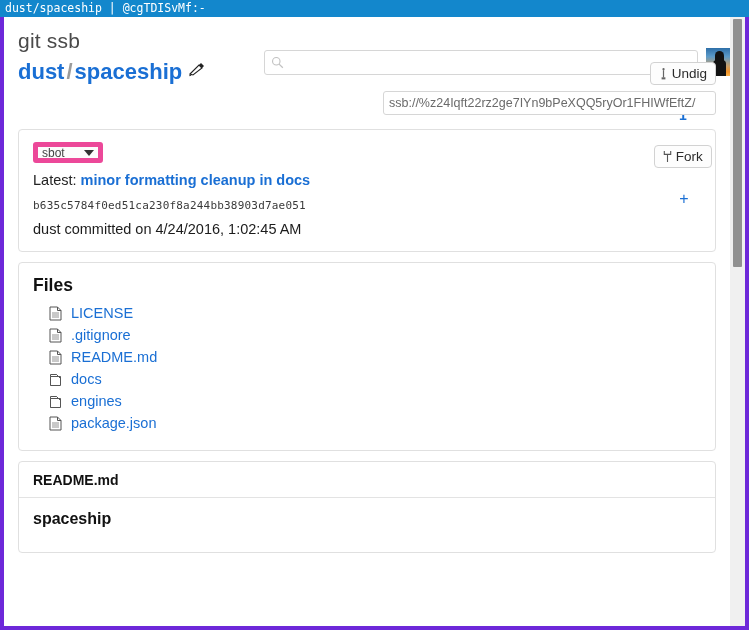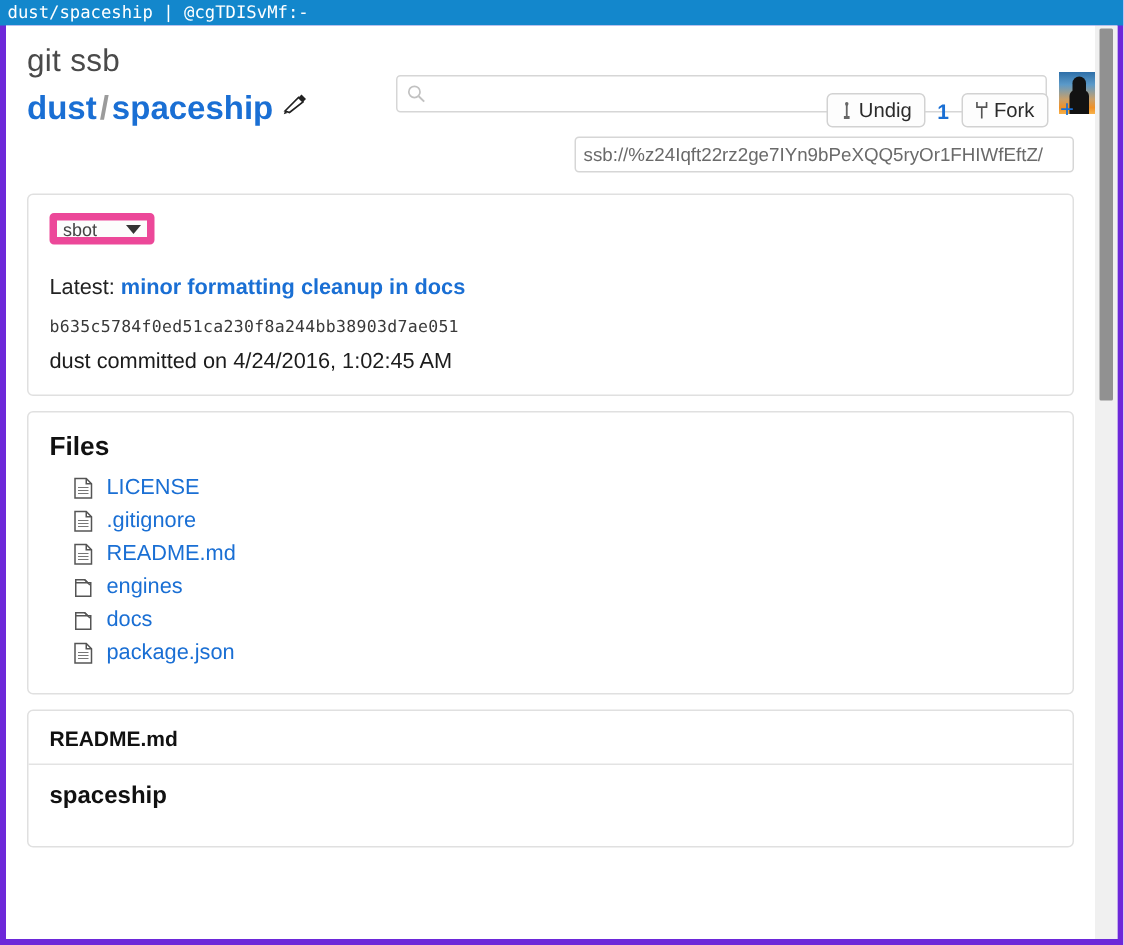--- a/index.html
+++ b/index.html
@@ -171,21 +171,22 @@
     display: inline-block;
     margin-left: 6px;
     vertical-align: 2px;
   }
   #repo-actions {
     position: absolute;
     right: 14px;
     top: 3px;
     display: flex;
     align-items: center;
-    gap: 6px;
+    gap: 22px;
+    flex-direction: column;
   }
   .pill-btn {
     display: inline-flex;
     align-items: center;
     gap: 4px;
     height: 23px;
     padding: 0 8px;
     box-sizing: border-box;
     border: 1px solid #d2d2d2;
     border-radius: 4px;
@@ -290,21 +291,21 @@
     gap: 14px;
     cursor: pointer;
   }
   #branch-select .caret {
     width: 0; height: 0;
     border-left: 5px solid transparent;
     border-right: 5px solid transparent;
     border-top: 6px solid #333;
   }
   #latest-line {
-    margin-top: 21px;
+    margin-top: 9px;
     font-size: 14.5px;
     color: #232323;
   }
   #latest-link {
     color: #1a6fd4;
     font-weight: bold;
     text-decoration: none;
     cursor: pointer;
   }
   #commit-hash {
@@ -483,30 +484,30 @@
           </svg>
           <a class="file-name" href="#">README.md</a>
         </div>
 
         <div class="file-row">
           <svg class="ficon" viewBox="0 0 13 15">
             <path d="M1.5 13.5 v-11 h6 l2.5 2.5 h1.5" fill="none" stroke="#555" stroke-width="1"></path>
             <path d="M1.5 13.5 h10 v-9 h-10 z" fill="#fff" stroke="#555" stroke-width="1"></path>
             <path d="M7.5 2.5 l3.5 3.5" fill="none" stroke="#555" stroke-width="1"></path>
           </svg>
-          <a class="file-name" href="#">engines</a>
+          <a class="file-name" href="#">docs</a>
         </div>
 
         <div class="file-row">
           <svg class="ficon" viewBox="0 0 13 15">
             <path d="M1.5 13.5 v-11 h6 l2.5 2.5 h1.5" fill="none" stroke="#555" stroke-width="1"></path>
             <path d="M1.5 13.5 h10 v-9 h-10 z" fill="#fff" stroke="#555" stroke-width="1"></path>
             <path d="M7.5 2.5 l3.5 3.5" fill="none" stroke="#555" stroke-width="1"></path>
           </svg>
-          <a class="file-name" href="#">docs</a>
+          <a class="file-name" href="#">engines</a>
         </div>
 
         <div class="file-row">
           <svg class="ficon" viewBox="0 0 13 15">
             <path d="M1 1 h7.5 l3.5 3.5 v9.5 h-11 z" fill="#fff" stroke="#555" stroke-width="1"></path>
             <path d="M8.5 1 v3.5 h3.5" fill="none" stroke="#555" stroke-width="1"></path>
             <g stroke="#777" stroke-width=".8">
                 <line x1="3" y1="7" x2="10" y2="7"></line>
                 <line x1="3" y1="9" x2="10" y2="9"></line>
                 <line x1="3" y1="11" x2="10" y2="11"></line>

